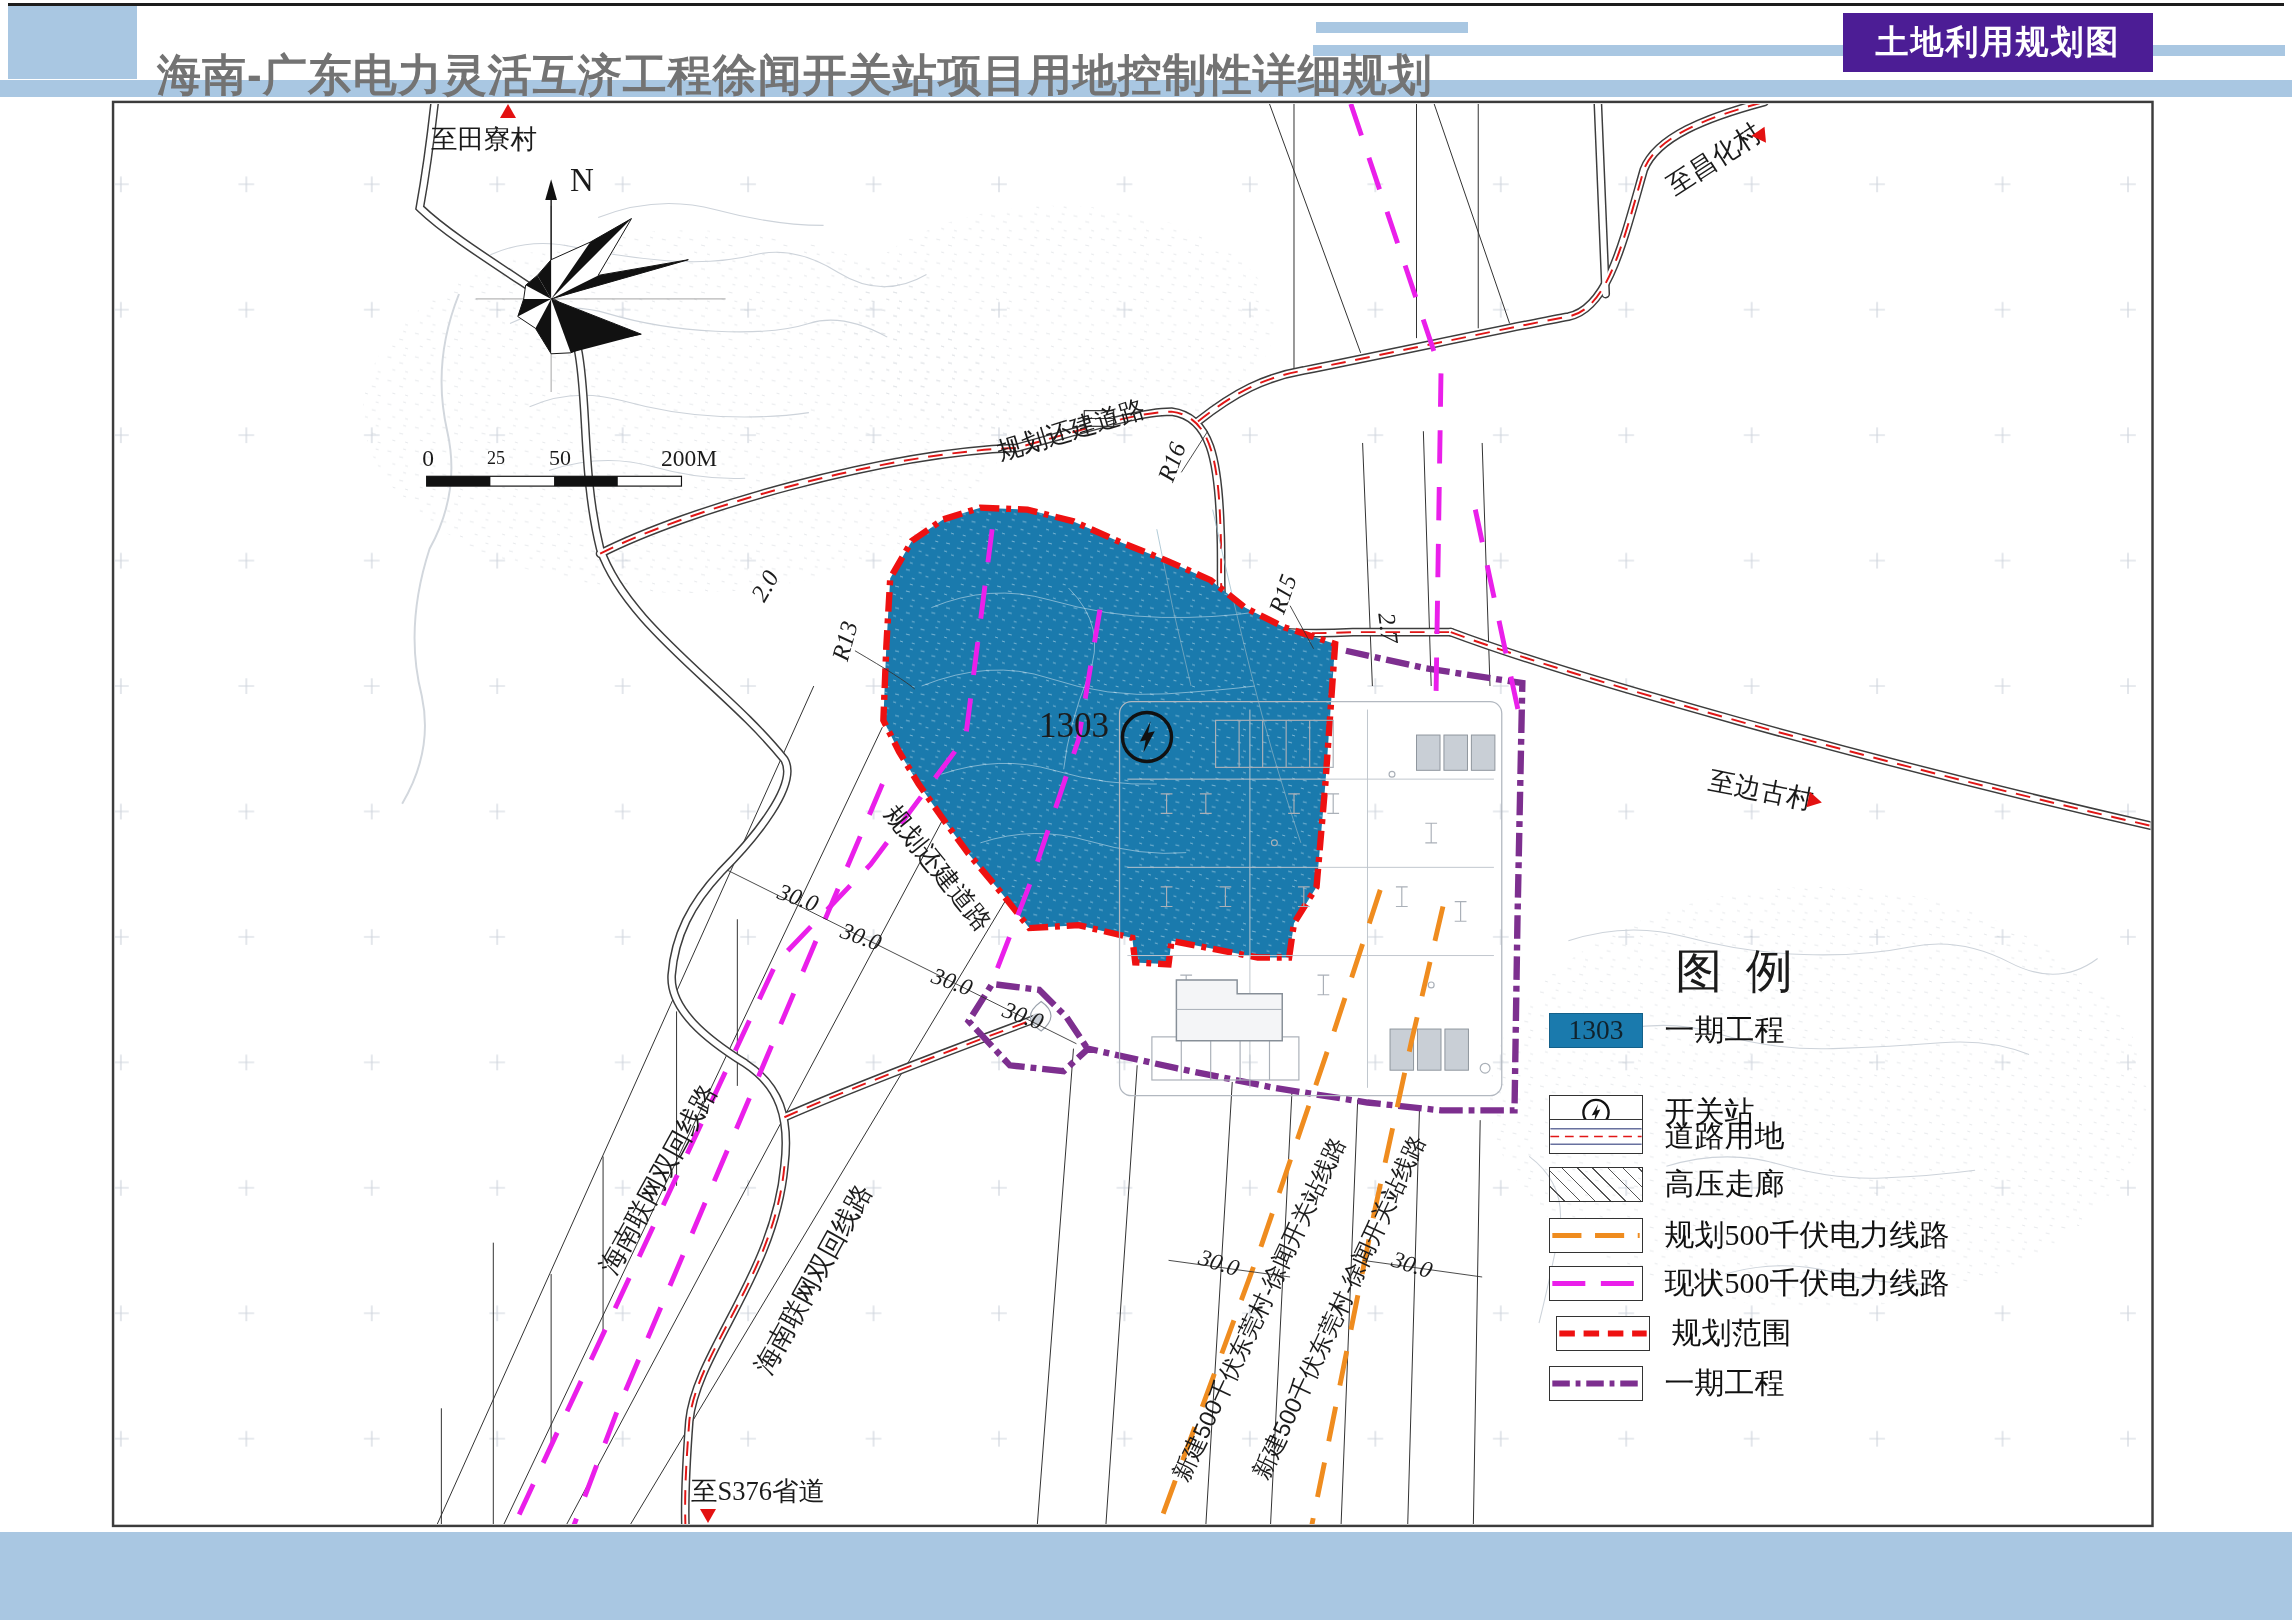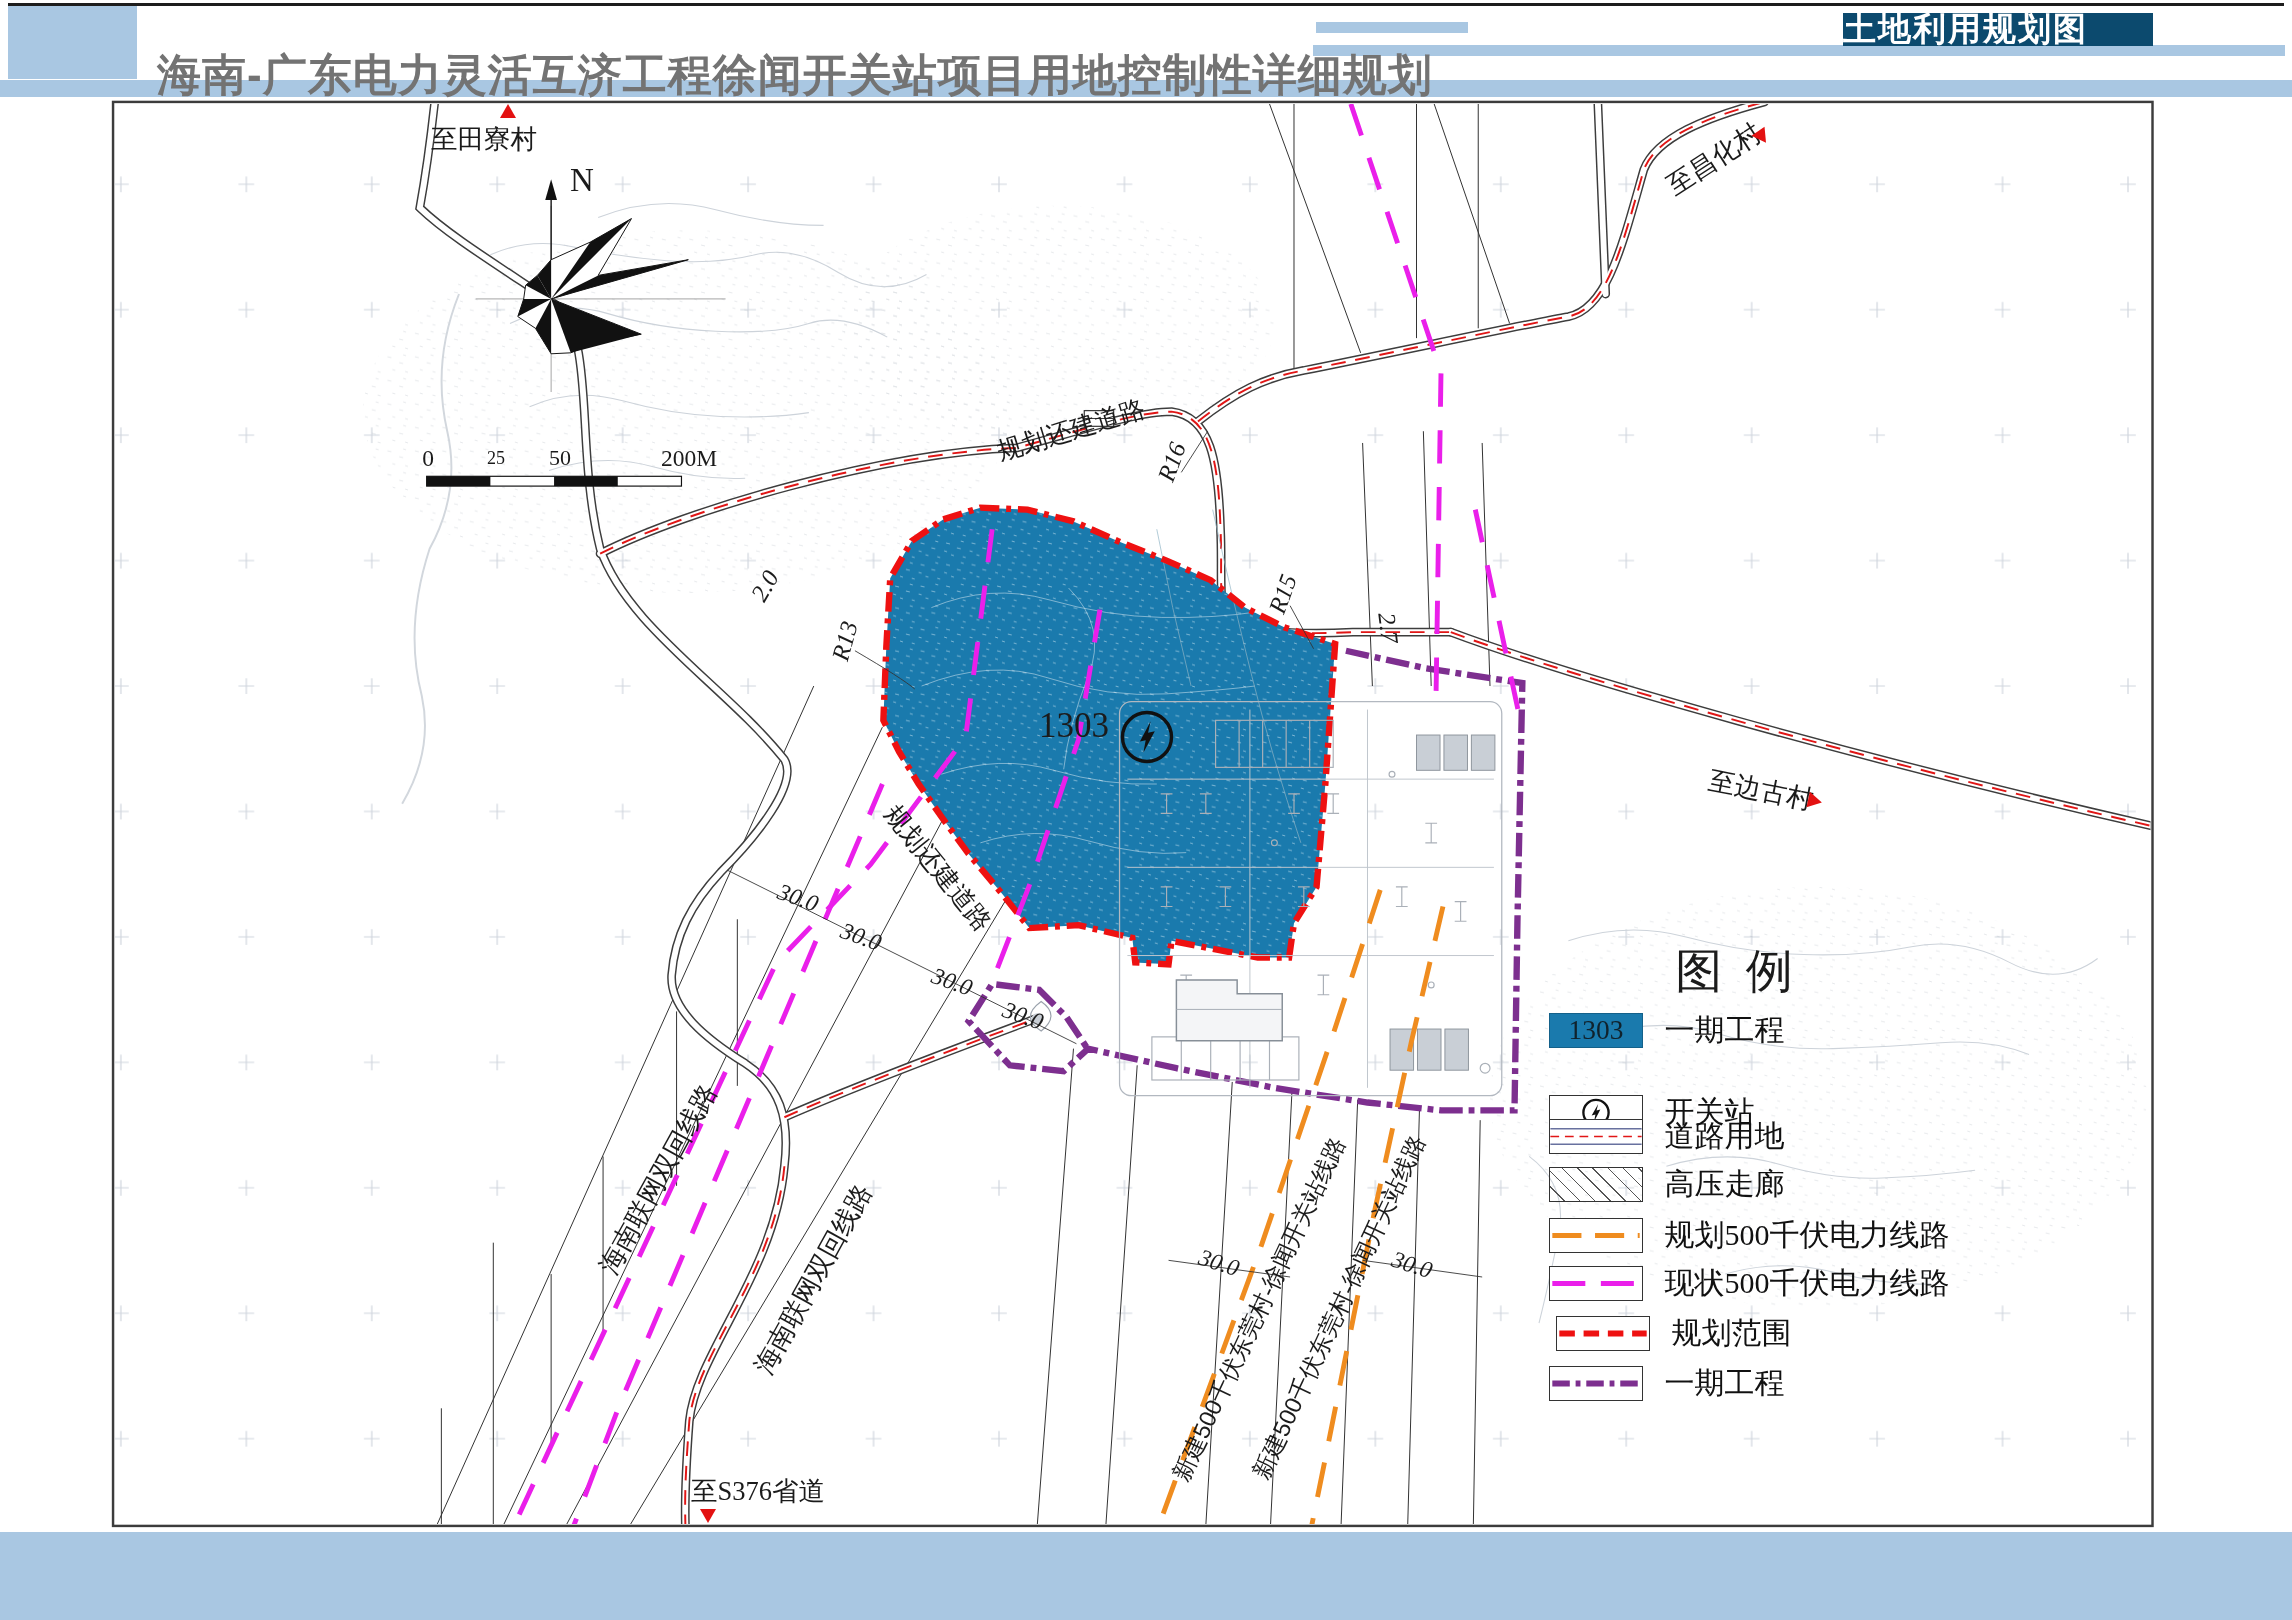--- a/index.html
+++ b/index.html
@@ -11,22 +11,22 @@
        transform:translate(-50%,-50%) rotate(var(--r,0deg));
        transform-origin:center;z-index:6;}
   .dim{font-style:italic;}
   
   #top-rule{left:7.8px;top:2.9px;width:2276px;height:2.9px;background:#1d1d1d;z-index:8;}
   #corner-block{left:7.8px;top:5.9px;width:129px;height:73px;background:#a9c7e2;z-index:8;}
   #main-title{left:157px;top:7.8px;font-family:"Liberation Sans",sans-serif;
       font-weight:900;font-size:44px;color:#737373;letter-spacing:1px;z-index:9;white-space:nowrap;margin-top:38px;}
   #bar1{left:1316px;top:21.6px;width:152px;height:11.8px;background:#a9c7e2;z-index:8;}
   #bar2{left:1313px;top:45px;width:972px;height:10.8px;background:#a9c7e2;z-index:8;}
-  #badge{left:1843px;top:12.7px;width:310px;height:33px;background:#0c4a6e;z-index:9;
-      display:flex;align-items:center;justify-content:flex-start;}
+  #badge{left:1843px;top:12.7px;width:310px;height:59px;background:#4c1d95;z-index:9;
+      display:flex;align-items:center;justify-content:center;}
   #badge span{color:#fff;font-family:"Liberation Sans",sans-serif;font-weight:bold;
       font-size:33px;letter-spacing:2px;}
   #head-strip{left:0;top:80px;width:2293px;height:16.7px;background:#a9c7e2;z-index:8;}
   #footer-band{left:0;top:1532px;width:2293px;height:88px;background:#a9c7e2;z-index:1;}
   #map-svg{left:0;top:0;z-index:2;}
   
   .tri{position:absolute;width:0;height:0;z-index:6;}
   .tri-up{border-left:8.8px solid transparent;border-right:8.8px solid transparent;
       border-bottom:14.7px solid #e31111;}
   .tri-down{border-left:8.8px solid transparent;border-right:8.8px solid transparent;

